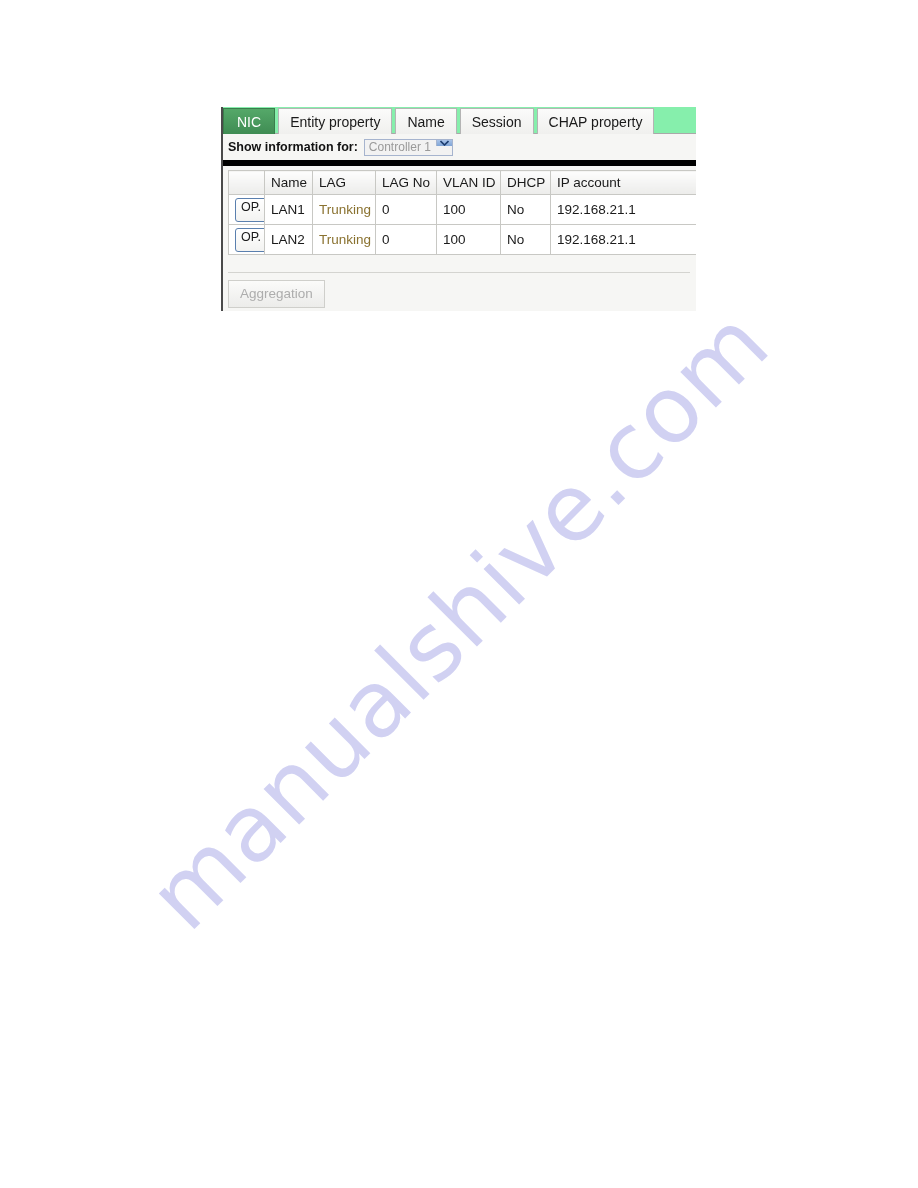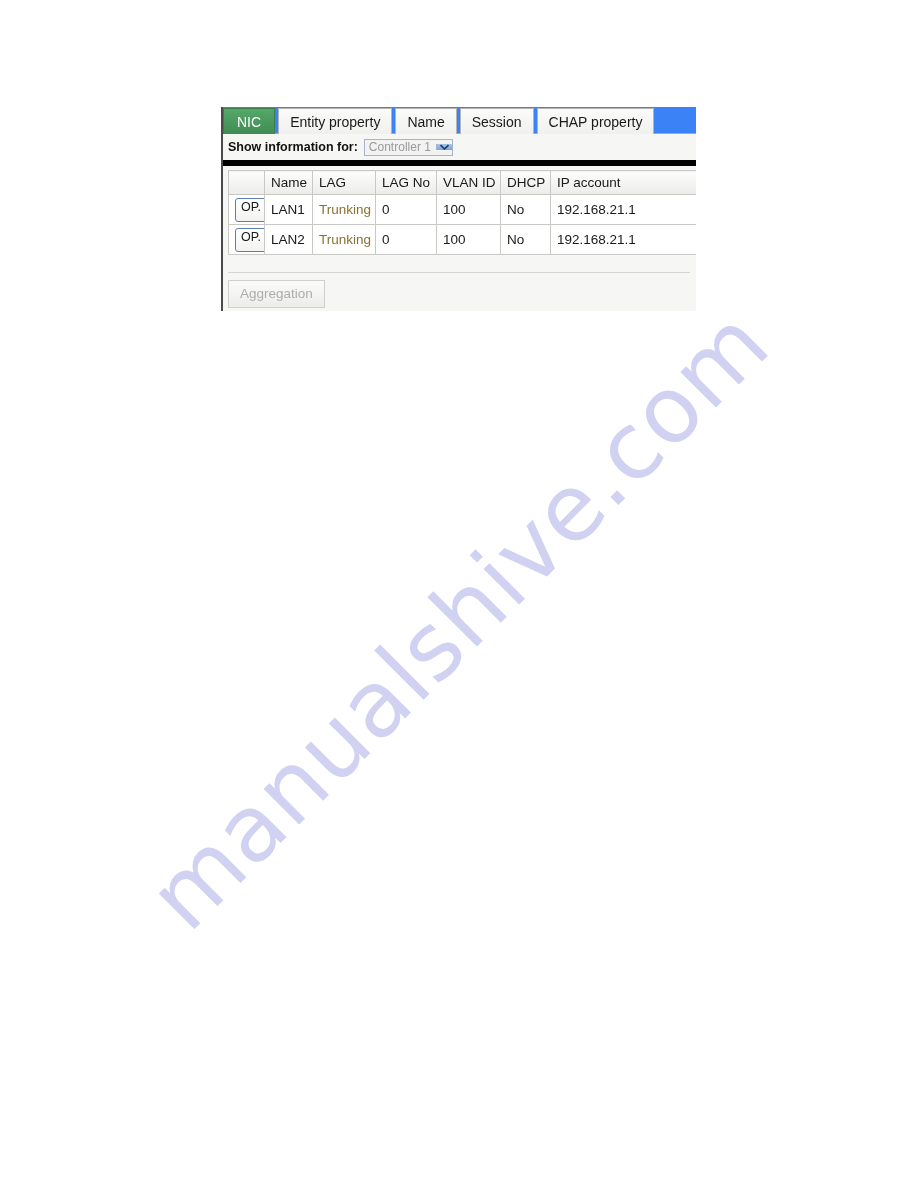--- a/index.html
+++ b/index.html
@@ -52,21 +52,21 @@
     border-left: 2px solid #4a4a4a;
     box-sizing: border-box;
     overflow: hidden;
     z-index: 2;
   }
 
   
   .tab-strip {
     position: relative;
     height: 27px;
-    background: #3b82f6;
+    background: #86efac;
     border-bottom: 1px solid #a9a9a9;
     display: flex;
     align-items: flex-end;
     padding-left: 0px;
     box-sizing: border-box;
   }
   .tab {
     height: 26px;
     line-height: 26px;
     padding: 0 11px;
@@ -100,21 +100,21 @@
   }
   .showinfo-label {
     font-size: 12.5px;
     font-weight: bold;
     color: #111111;
     margin-right: 6px;
     white-space: nowrap;
   }
   .select-box {
     display: inline-flex;
-    align-items: center;
+    align-items: flex-start;
     height: 17px;
     border: 1px solid #a6b4ce;
     background: #f2f2f2;
     box-sizing: border-box;
   }
   .select-value {
     font-size: 12px;
     color: #9a9a9a;
     padding: 0 5px 0 4px;
     line-height: 15px;

